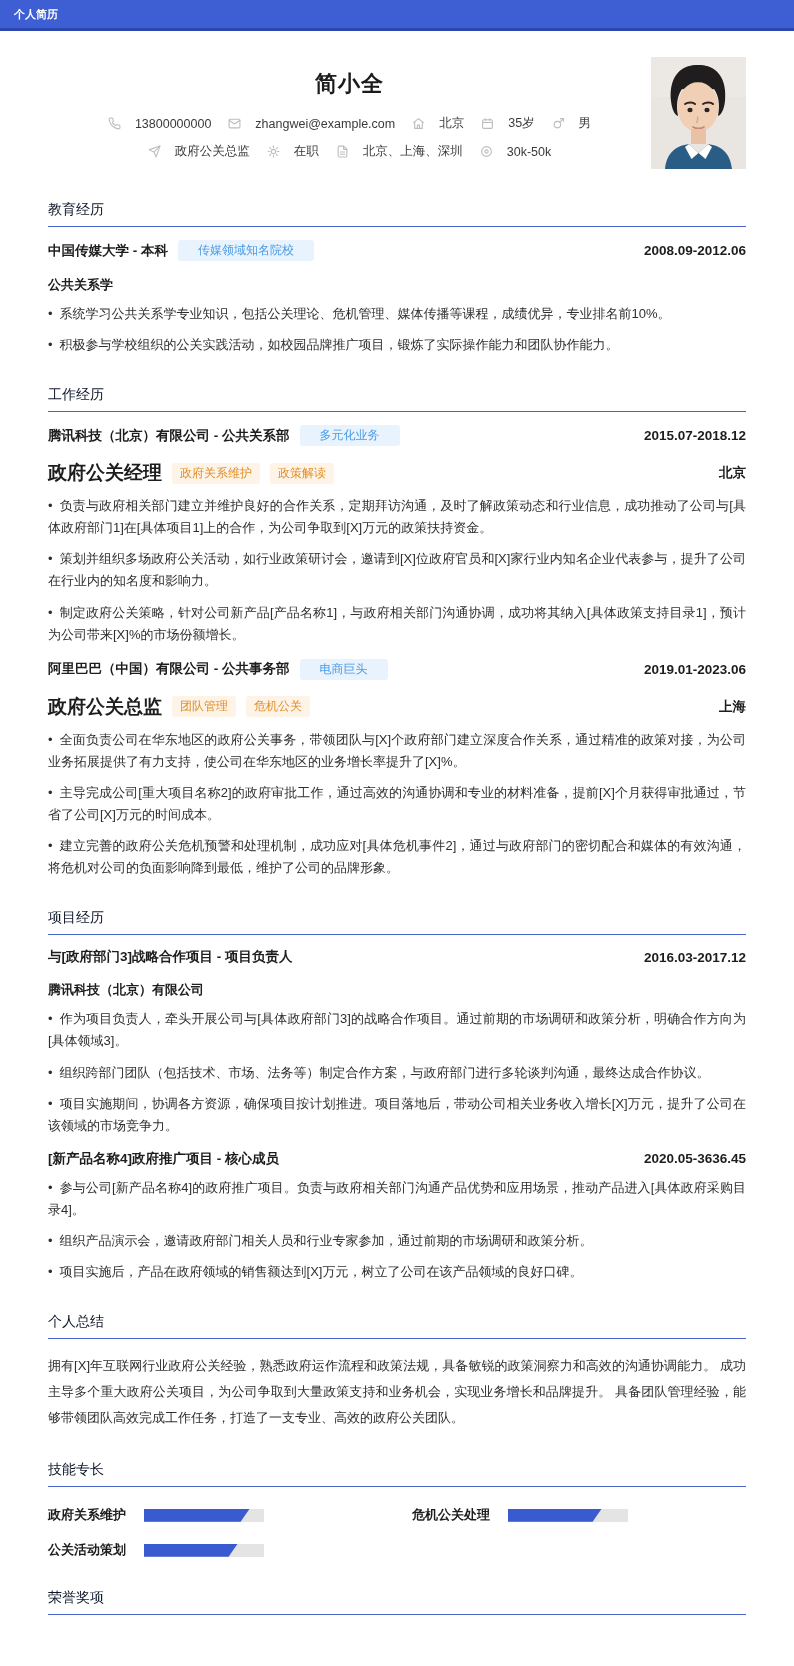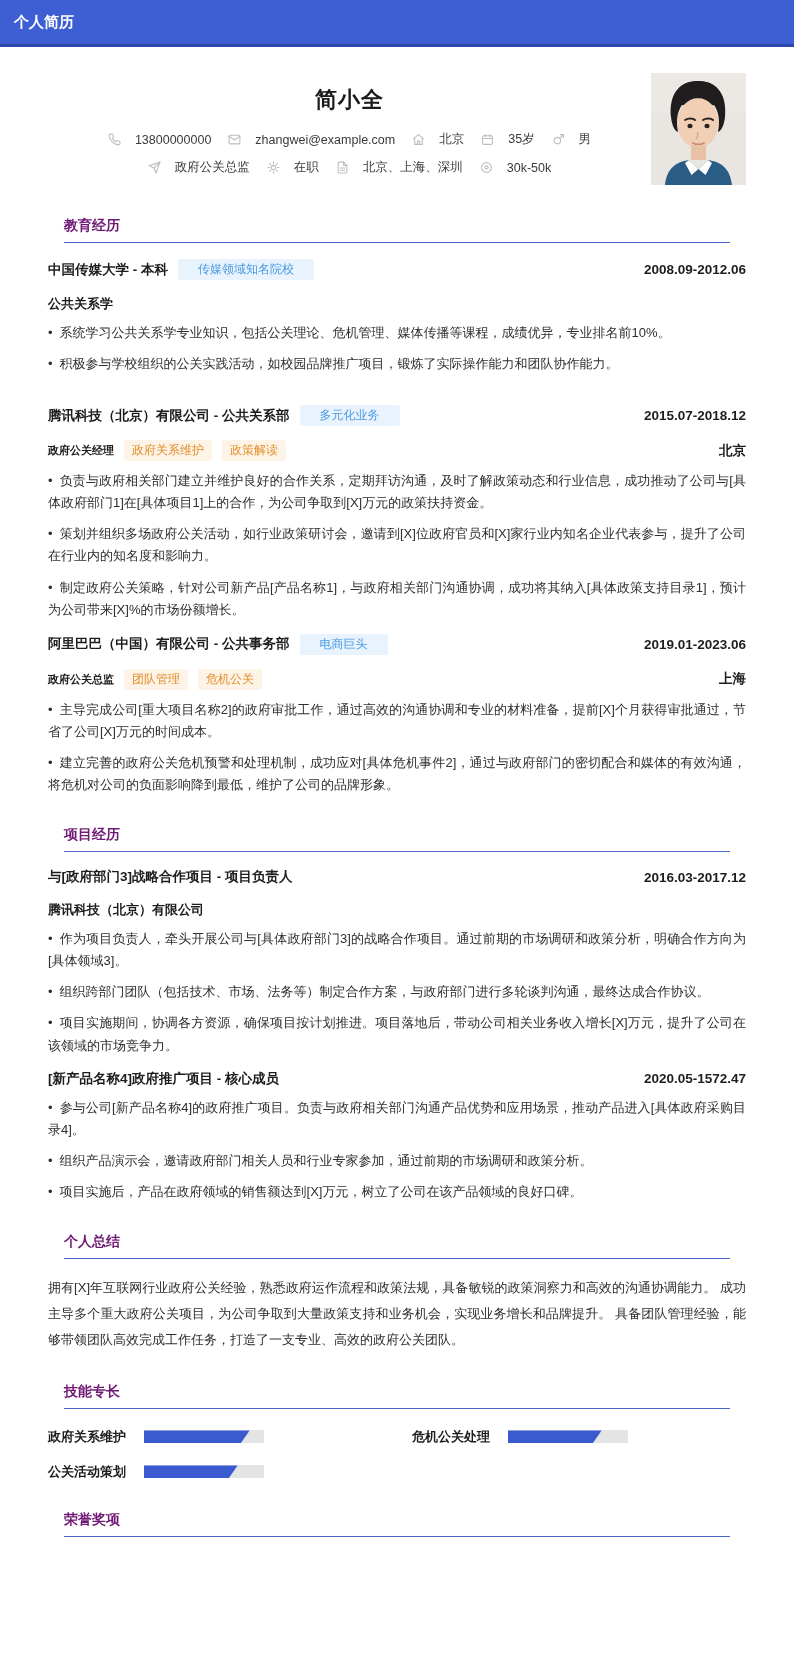--- a/index.html
+++ b/index.html
@@ -1,37 +1,37 @@
 <!DOCTYPE html>
 <html><head>
 <meta charset="utf-8">
 <style>
   html,body{margin:0;padding:0;background:#fff;}
   body{width:794px;min-height:1666px;font-family:"Liberation Sans","DejaVu Sans",sans-serif;color:#262626;}
-  .topbar{height:20px;background:#3e5ed3;border-bottom:3px solid #2c47ad;display:flex;align-items:center;padding:12px 14px;color:#fff;font-size:15px;font-weight:bold;}
+  .topbar{height:20px;background:#3e5ed3;border-bottom:3px solid #2c47ad;display:flex;align-items:center;padding:4px 14px;color:#fff;font-size:11px;font-weight:bold;}
   .page{padding:16px 48px 40px;box-sizing:border-box;}
 
   
   .resume-header{display:flex;align-items:flex-start;margin-top:6px;}
   .header-main{flex:1;text-align:center;padding-top:10px;}
   .candidate-name{font-size:22px;font-weight:bold;color:#1b1b1b;margin:6px 0 16px;letter-spacing:1px;}
   .contact-row{display:flex;justify-content:center;align-items:center;gap:17px;margin:11px 0;font-size:12.5px;color:#3a3a3a;white-space:nowrap;}
   .contact-item{display:inline-flex;align-items:center;gap:14px;}
   .contact-item svg{width:13px;height:13px;color:#bdbdbd;flex:0 0 auto;}
   .photo{width:95px;height:112px;flex:0 0 auto;margin-top:4px;overflow:hidden;}
 
   
   section{margin-top:30px;}
-  .sec-title{color:#701a75;font-size:14px;font-weight:bold;margin:16px;padding-bottom:7px;border-bottom:1px solid #4a66c9;}
+  .sec-title{color:#0f172a;font-size:14px;font-weight:normal;margin:0;padding-bottom:7px;border-bottom:1px solid #4a66c9;}
   .entry-head{display:flex;align-items:center;gap:10px;margin-top:13px;}
   .entry-title{font-weight:bold;font-size:13.5px;color:#1d1d1d;}
   .badge{background:#e8f3fd;color:#4a9be5;font-size:12px;padding:2px 20px;border-radius:3px;}
   .entry-date{margin-left:auto;font-weight:bold;font-size:13.5px;color:#1d1d1d;}
   .role-row{display:flex;align-items:center;gap:10px;margin-top:14px;}
-  .role{font-weight:bold;font-size:11px;color:#1d1d1d;}
+  .role{font-weight:bold;font-size:19px;color:#1d1d1d;}
   .tag{background:#fdf3e6;color:#e28f2b;font-size:12px;padding:2px 8px;border-radius:3px;}
   .loc{margin-left:auto;font-weight:bold;font-size:13.5px;color:#1d1d1d;}
   .entry-sub{font-weight:bold;font-size:13px;margin-top:15px;color:#1d1d1d;}
   .bullet{font-size:13px;line-height:1.7;margin:9px 0 0;text-align:justify;color:#2e2e2e;}
   .bullet::before{content:"•";margin-right:7px;}
   .summary-text{font-size:13px;line-height:2;margin:14px 0 0;text-align:justify;color:#2e2e2e;}
 
   
   .skills-grid{display:grid;grid-template-columns:1fr 1fr;row-gap:17px;column-gap:30px;margin-top:19px;}
   .skill{display:flex;align-items:center;}
@@ -155,20 +155,21 @@
         <span class="badge">传媒领域知名院校</span>
         <span class="entry-date">2008.09-2012.06</span>
       </div>
       <div class="entry-sub">公共关系学</div>
       <p class="bullet">系统学习公共关系学专业知识，包括公关理论、危机管理、媒体传播等课程，成绩优异，专业排名前10%。</p>
       <p class="bullet">积极参与学校组织的公关实践活动，如校园品牌推广项目，锻炼了实际操作能力和团队协作能力。</p>
     </div>
   </section>
 
   <section>
+    <h2 class="sec-title">工作经历</h2>
 
     <div class="entry">
       <div class="entry-head">
         <span class="entry-title">腾讯科技（北京）有限公司 - 公共关系部</span>
         <span class="badge">多元化业务</span>
         <span class="entry-date">2015.07-2018.12</span>
       </div>
       <div class="role-row">
         <span class="role">政府公关经理</span>
         <span class="tag">政府关系维护</span>
@@ -185,20 +186,21 @@
         <span class="entry-title">阿里巴巴（中国）有限公司 - 公共事务部</span>
         <span class="badge">电商巨头</span>
         <span class="entry-date">2019.01-2023.06</span>
       </div>
       <div class="role-row">
         <span class="role">政府公关总监</span>
         <span class="tag">团队管理</span>
         <span class="tag">危机公关</span>
         <span class="loc">上海</span>
       </div>
+      <p class="bullet">全面负责公司在华东地区的政府公关事务，带领团队与[X]个政府部门建立深度合作关系，通过精准的政策对接，为公司业务拓展提供了有力支持，使公司在华东地区的业务增长率提升了[X]%。</p>
       <p class="bullet">主导完成公司[重大项目名称2]的政府审批工作，通过高效的沟通协调和专业的材料准备，提前[X]个月获得审批通过，节省了公司[X]万元的时间成本。</p>
       <p class="bullet">建立完善的政府公关危机预警和处理机制，成功应对[具体危机事件2]，通过与政府部门的密切配合和媒体的有效沟通，将危机对公司的负面影响降到最低，维护了公司的品牌形象。</p>
     </div>
   </section>
 
   <section>
     <h2 class="sec-title">项目经历</h2>
 
     <div class="entry">
       <div class="entry-head">
@@ -207,21 +209,21 @@
       </div>
       <div class="entry-sub">腾讯科技（北京）有限公司</div>
       <p class="bullet">作为项目负责人，牵头开展公司与[具体政府部门3]的战略合作项目。通过前期的市场调研和政策分析，明确合作方向为[具体领域3]。</p>
       <p class="bullet">组织跨部门团队（包括技术、市场、法务等）制定合作方案，与政府部门进行多轮谈判沟通，最终达成合作协议。</p>
       <p class="bullet">项目实施期间，协调各方资源，确保项目按计划推进。项目落地后，带动公司相关业务收入增长[X]万元，提升了公司在该领域的市场竞争力。</p>
     </div>
 
     <div class="entry" style="margin-top:8px;">
       <div class="entry-head">
         <span class="entry-title">[新产品名称4]政府推广项目 - 核心成员</span>
-        <span class="entry-date">2020.05-1572.47</span>
+        <span class="entry-date">2020.05-3636.45</span>
       </div>
       <p class="bullet">参与公司[新产品名称4]的政府推广项目。负责与政府相关部门沟通产品优势和应用场景，推动产品进入[具体政府采购目录4]。</p>
       <p class="bullet">组织产品演示会，邀请政府部门相关人员和行业专家参加，通过前期的市场调研和政策分析。</p>
       <p class="bullet">项目实施后，产品在政府领域的销售额达到[X]万元，树立了公司在该产品领域的良好口碑。</p>
     </div>
   </section>
 
   <section>
     <h2 class="sec-title">个人总结</h2>
     <p class="summary-text">拥有[X]年互联网行业政府公关经验，熟悉政府运作流程和政策法规，具备敏锐的政策洞察力和高效的沟通协调能力。 成功主导多个重大政府公关项目，为公司争取到大量政策支持和业务机会，实现业务增长和品牌提升。 具备团队管理经验，能够带领团队高效完成工作任务，打造了一支专业、高效的政府公关团队。</p>

